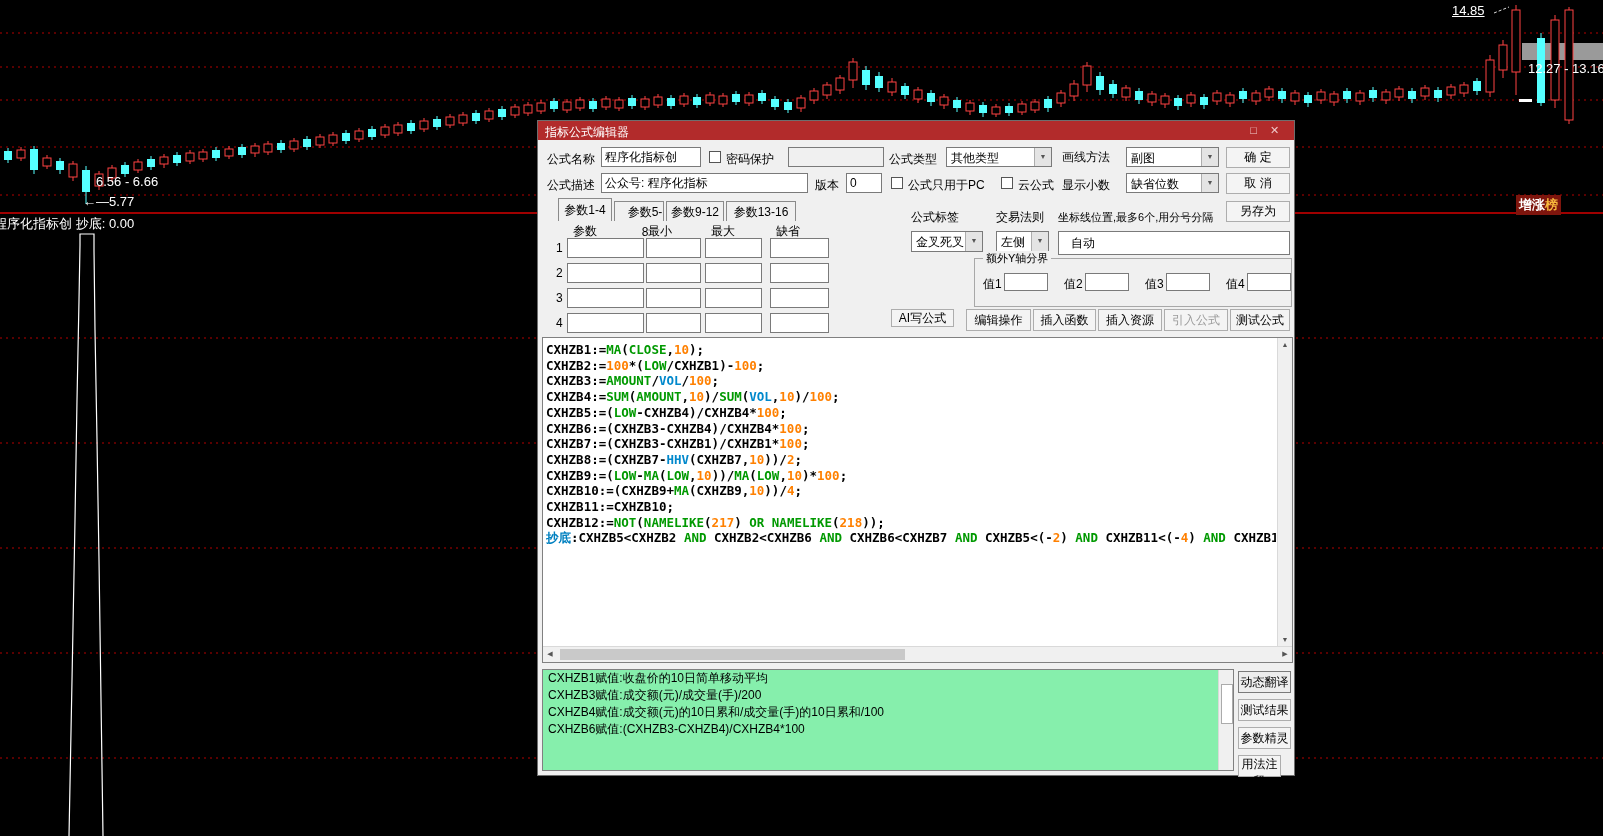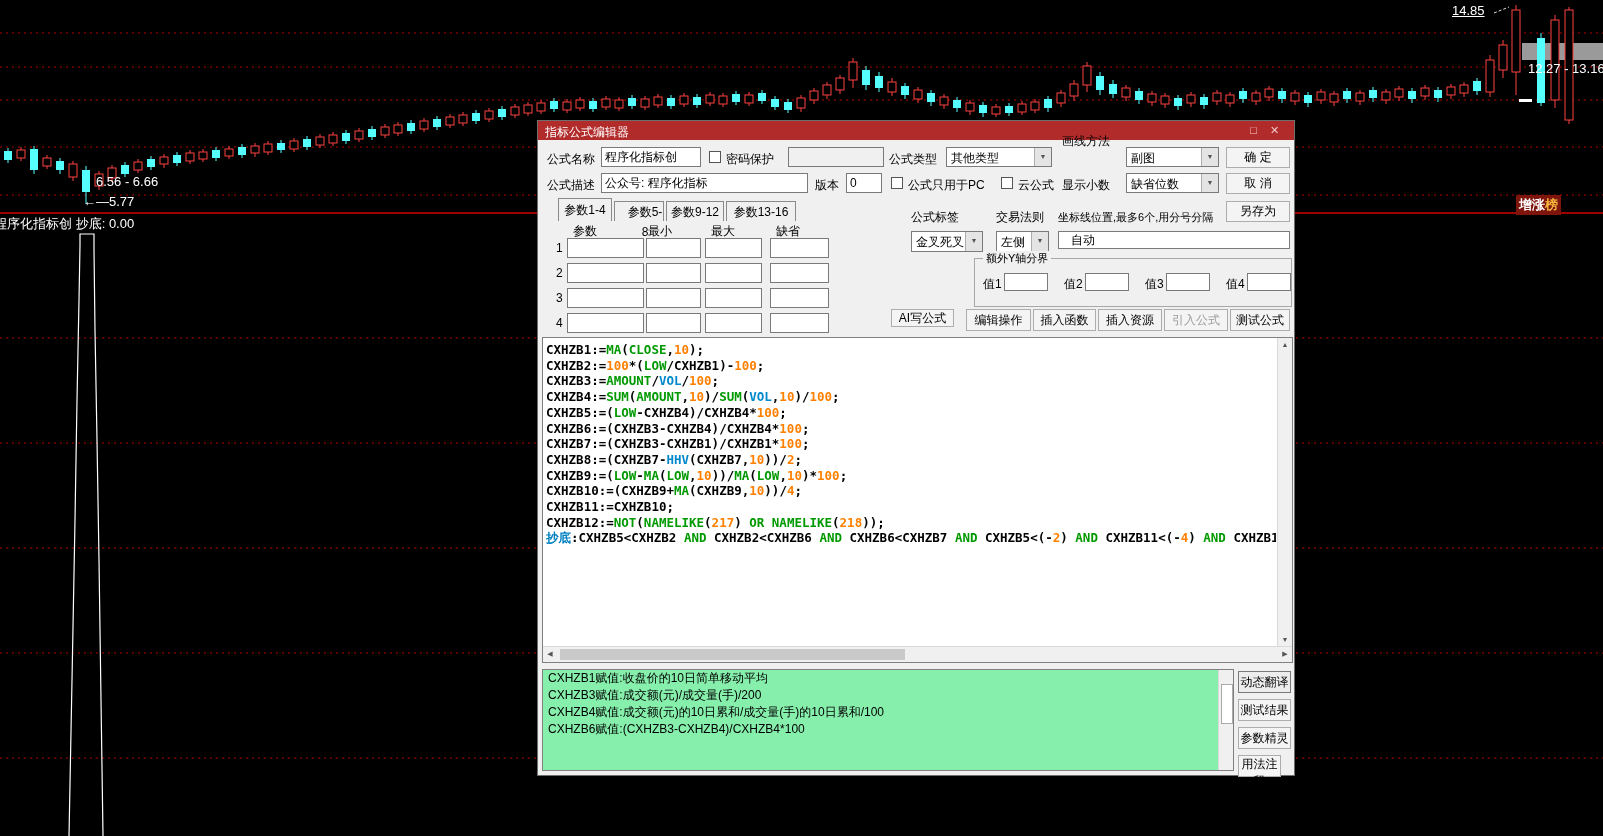--- a/index.html
+++ b/index.html
@@ -578,21 +578,21 @@
     <span class="lbl" style="left:9px;top:30px;">公式名称</span>
     <input class="inp" style="left: 63px; top: 26px; width: 100px; height: 20px;" value="程序化指标创">
     <span class="cb" style="left:171px;top:30px;"></span>
     <span class="lbl" style="left:188px;top:30px;">密码保护</span>
     <input class="inp gray" style="left: 250px; top: 26px; width: 96px; height: 20px;" readonly="">
     <span class="lbl" style="left:351px;top:30px;">公式类型</span>
     <div class="dd" style="left:408px;top:26px;width:106px;">
       <span class="dd-val">其他类型</span>
       <span class="dd-btn">▼</span>
     </div>
-    <span class="lbl" style="left:524px;top:12px;">画线方法</span>
+    <span class="lbl" style="left:524px;top:28px;">画线方法</span>
     <div class="dd" style="left:588px;top:26px;width:93px;">
       <span class="dd-val">副图</span>
       <span class="dd-btn">▼</span>
     </div>
     <button class="btn" style="left:688px;top:26px;width:64px;height:21px;">确 定</button>
 
     <span class="lbl" style="left:9px;top:56px;">公式描述</span>
     <input class="inp" style="left: 63px; top: 52px; width: 207px; height: 20px;" value="公众号: 程序化指标">
     <span class="lbl" style="left:277px;top:56px;">版本</span>
     <input class="inp" style="left: 308px; top: 52px; width: 36px; height: 20px;" value="0">
@@ -620,21 +620,21 @@
     <span class="lbl small" style="left:520px;top:89px;">坐标线位置,最多6个,用分号分隔</span>
 
     <div class="dd" style="left:373px;top:110px;width:72px;height:21px;">
       <span class="dd-val">金叉死叉</span>
       <span class="dd-btn">▼</span>
     </div>
     <div class="dd" style="left:458px;top:110px;width:53px;height:21px;">
       <span class="dd-val">左侧</span>
       <span class="dd-btn">▼</span>
     </div>
-    <input class="inp" style="left: 520px; top: 110px; width: 232px; height: 18px; padding-left: 12px;" value="自动">
+    <input class="inp" style="left: 520px; top: 110px; width: 232px; height: 24px; padding-left: 12px;" value="自动">
 
     <div class="group" style="left:436px;top:137px;width:316px;height:47px;">
       <span class="group-title">额外Y轴分界</span>
       <div id="y-values">
           <span class="lbl" style="left: 8px; top: 17px;">值1</span>
           <input class="inp" style="left: 29px; top: 14px; width: 44px; height: 18px;">
           <span class="lbl" style="left: 89px; top: 17px;">值2</span>
           <input class="inp" style="left: 110px; top: 14px; width: 44px; height: 18px;">
           <span class="lbl" style="left: 170px; top: 17px;">值3</span>
           <input class="inp" style="left: 191px; top: 14px; width: 44px; height: 18px;">

